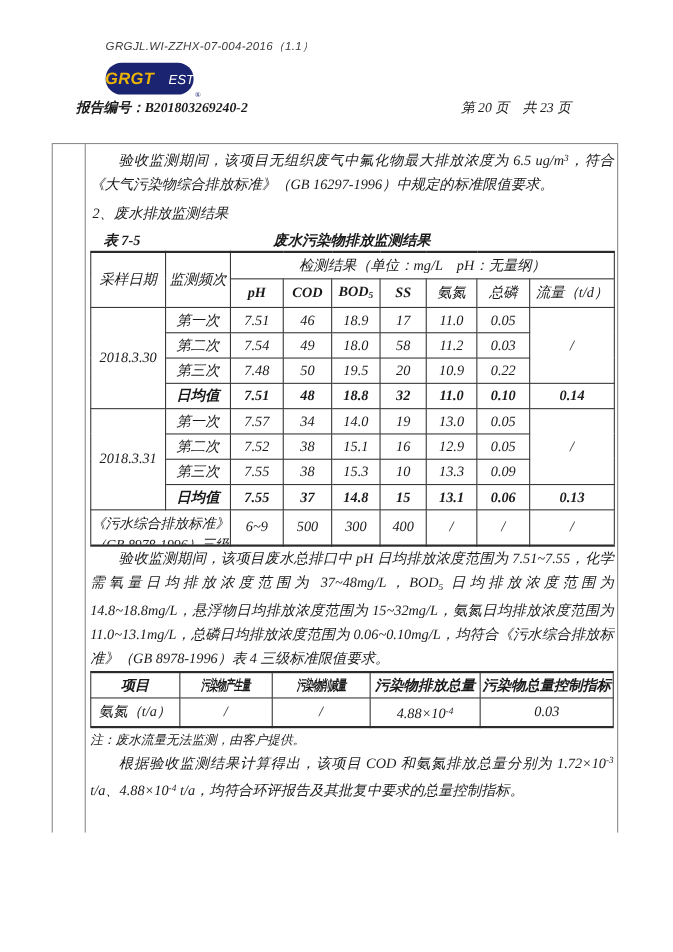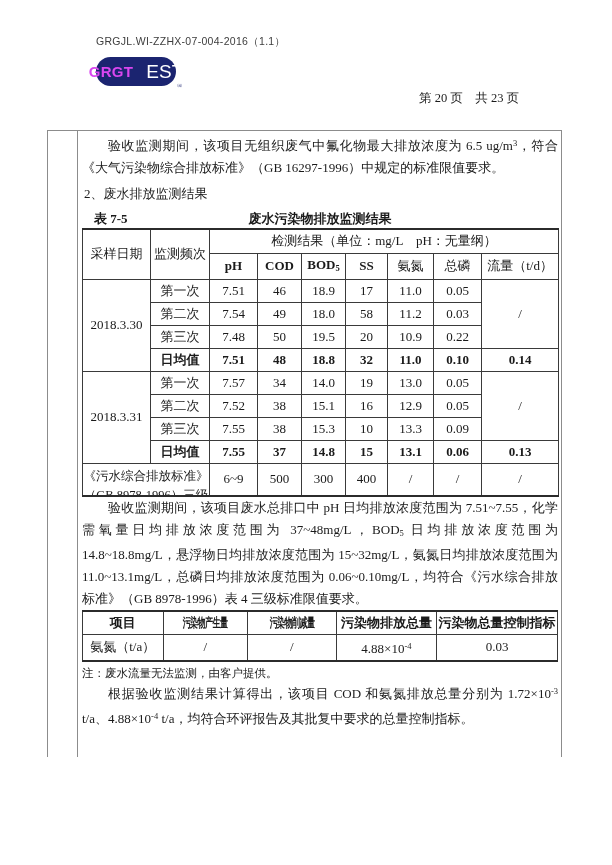--- a/index.html
+++ b/index.html
@@ -1,31 +1,32 @@
 <!DOCTYPE html>
 <html><head>
 <meta charset="utf-8">
 <style>
   * { box-sizing: border-box; }
   html,body { margin:0; padding:0; background:#ffffff; }
   .page {
     position:relative; width:612px; height:757px; background:#ffffff;
     font-family:"Liberation Serif","DejaVu Serif",serif; color:#1a1a1a;
     overflow:hidden;
+    font-style:italic;
   }
   .abs { position:absolute; }
 
   
   .doc-code { left:96px; top:35px; font-family:"Liberation Sans","DejaVu Sans",sans-serif;
               font-size:10.5px; color:#3d3d3d; letter-spacing:0.3px; }
   .logo { left:96px; top:57px; width:80px; height:29px; border-radius:15px;
           background:#1b2470; display:flex; align-items:center; justify-content:center; }
   .logo-bold { font-family:"Liberation Sans",sans-serif; font-weight:bold; font-size:15px;
-               color:#d946ef; letter-spacing:0.3px; }
-  .logo-light { font-family:"Liberation Sans",sans-serif; font-weight:300; font-size:19px;
+               color:#eab308; letter-spacing:0.3px; }
+  .logo-light { font-family:"Liberation Sans",sans-serif; font-weight:300; font-size:12px;
                 color:#ffffff; margin-left:13px; }
   .logo-reg { left:177px; top:82px; font-size:7px; color:#1b2470; }
   .report-line { left:69px; top:90px; font-size:12.5px; font-weight:bold; }
   .page-info { left:419px; top:90px; font-size:12.5px; }
 
   
   .frame { left:47px; top:130px; width:515px; height:660px; border:1px solid #8c8c8c; }
   .frame-divider { left:77px; top:131px; width:1px; height:658px; background:#8c8c8c; }
 
   
@@ -70,20 +71,23 @@
 <div class="page">
 
   <div class="abs doc-code">GRGJL.WI-ZZHX-07-004-2016（1.1）</div>
 
   <div class="abs logo">
     <span class="logo-bold">GRGT</span>
       <span class="logo-light">EST</span>
   </div>
   <div class="abs logo-reg">®</div>
 
+  <div class="abs report-line">
+    <span>报告编号：</span><span>B201803269240-2</span>
+  </div>
   <div class="abs page-info">第 20 页　共 23 页</div>
 
   <div class="abs frame"></div>
   <div class="abs frame-divider"></div>
 
   <div class="abs content">
 
     <p class="body-text p1"><span>验收监测期间，该项目无组织废气中氟化物最大排放浓度为 6.5 ug/m</span><span class="sup">3</span><span>，符合《大气污染物综合排放标准》（GB 16297-1996）中规定的标准限值要求。</span></p>
 
     <p class="sec-heading">2、废水排放监测结果</p>

